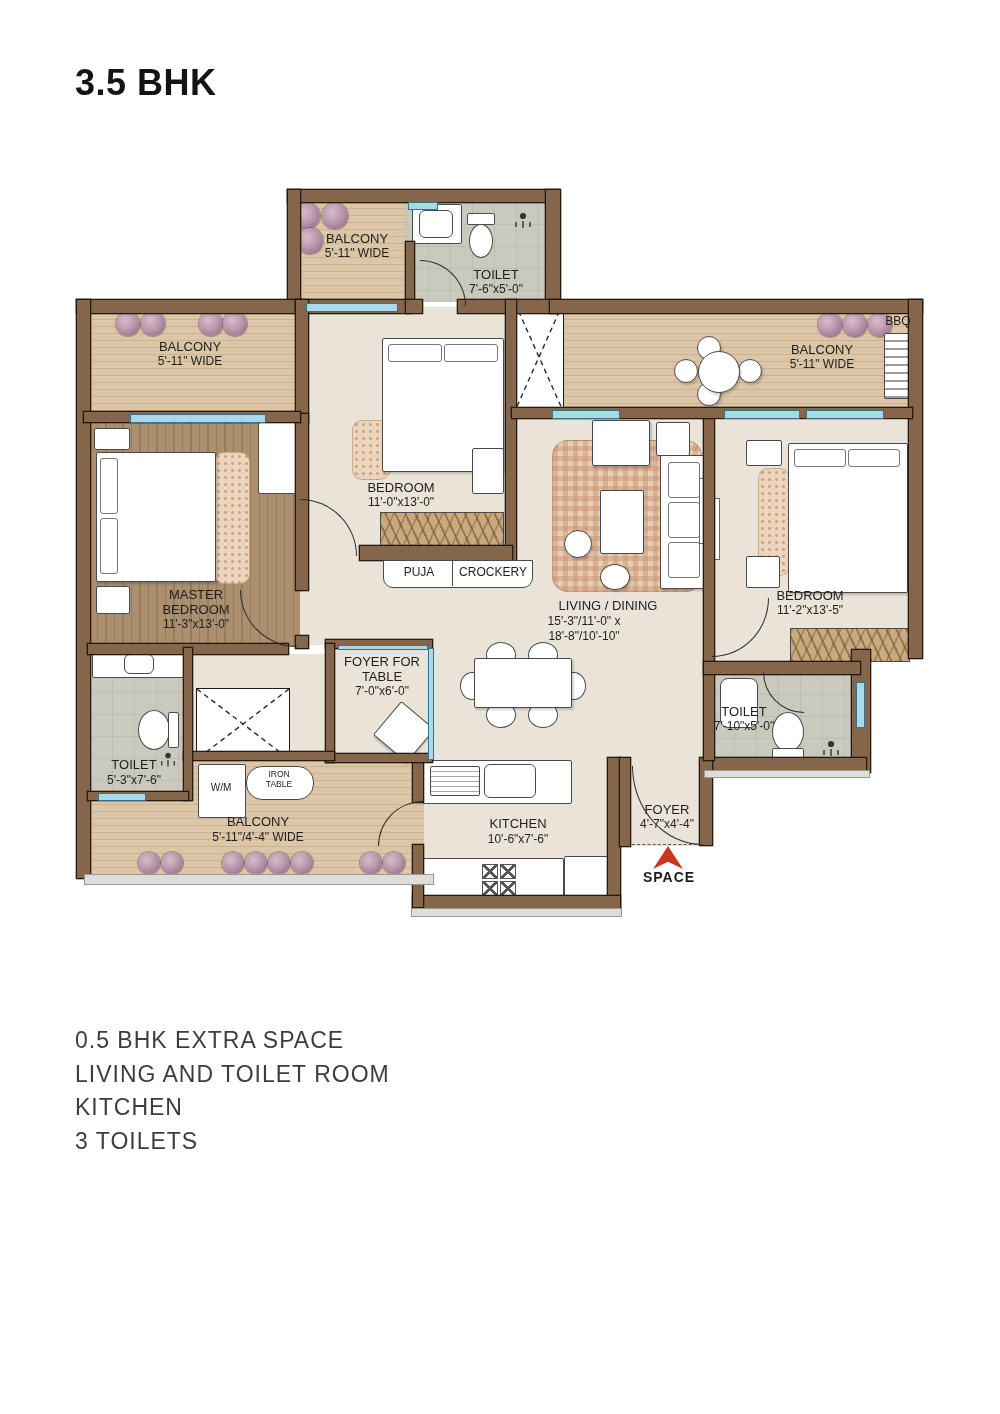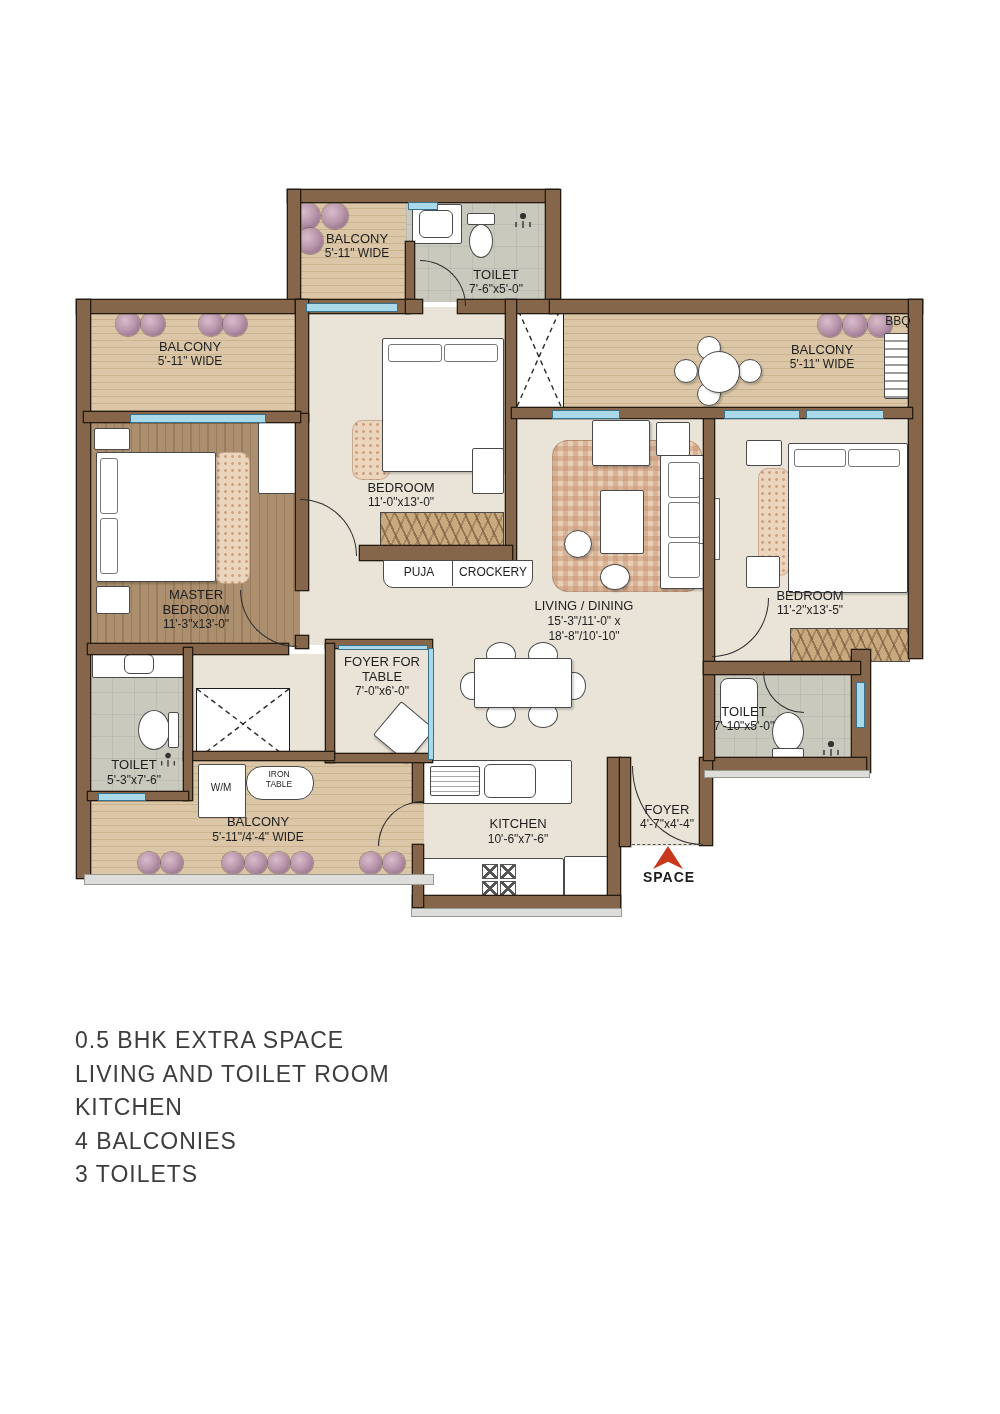--- a/index.html
+++ b/index.html
@@ -56,20 +56,21 @@
   .entry-label{position:absolute;transform:translateX(-50%);font-size:14px;font-weight:700;
         letter-spacing:1px;color:#1c1c1c;}
   .features{position:absolute;left:75px;top:1024px;list-style:none;margin:0;padding:0;}
   .features li{font-size:23px;font-weight:300;color:#3d3d3d;letter-spacing:1px;line-height:33.5px;}
   .tvstrip{position:absolute;background:#fff;border:1px solid #666;}
 </style>
 </head>
 <body>
 
 <div class="page">
+  <h1 class="title">3.5 BHK</h1>
 
   <div class="plan">
 
     <div class="floor wood" style="left:296px;top:202px;width:112px;height:100px"></div>
     <div class="floor tile" style="left:406px;top:202px;width:140px;height:100px"></div>
     <div class="floor wood" style="left:90px;top:313px;width:210px;height:100px"></div>
     <div class="floor wood" style="left:562px;top:313px;width:348px;height:98px"></div>
     <div class="floor base" style="left:300px;top:307px;width:206px;height:338px"></div>
     <div class="floor woodm" style="left:90px;top:420px;width:210px;height:226px"></div>
     <div class="floor base" style="left:506px;top:412px;width:200px;height:350px"></div>
@@ -285,21 +286,21 @@
     <div class="label" style="left:190px;top:340px">BALCONY</div>
     <div class="label dims" style="left:190px;top:355px">5'-11" WIDE</div>
     <div class="label" style="left:822px;top:343px">BALCONY</div>
     <div class="label dims" style="left:822px;top:358px">5'-11" WIDE</div>
     <div class="label dims" style="left:898px;top:315px">BBQ</div>
     <div class="label" style="left:401px;top:481px">BEDROOM</div>
     <div class="label dims" style="left:401px;top:496px">11'-0"x13'-0"</div>
     <div class="label" style="left:196px;top:588px">MASTER</div>
     <div class="label" style="left:196px;top:603px">BEDROOM</div>
     <div class="label dims" style="left:196px;top:618px">11'-3"x13'-0"</div>
-    <div class="label" style="left:584px;top:599px">LIVING / DINING</div>
+    <div class="label" style="left:608px;top:599px">LIVING / DINING</div>
     <div class="label dims" style="left:584px;top:615px">15'-3"/11'-0" x</div>
     <div class="label dims" style="left:584px;top:630px">18'-8"/10'-10"</div>
     <div class="label" style="left:810px;top:589px">BEDROOM</div>
     <div class="label dims" style="left:810px;top:604px">11'-2"x13'-5"</div>
     <div class="label dims" style="left:419px;top:566px">PUJA</div>
     <div class="label dims" style="left:493px;top:566px">CROCKERY</div>
     <div class="label" style="left:382px;top:655px">FOYER FOR</div>
     <div class="label" style="left:382px;top:670px">TABLE</div>
     <div class="label dims" style="left:382px;top:685px">7'-0"x6'-0"</div>
     <div class="label" style="left:134px;top:758px">TOILET</div>
@@ -317,16 +318,15 @@
     <div class="label dims" style="left:667px;top:818px">4'-7"x4'-4"</div>
 
     <div class="entry-arrow" style="left:653px;top:846px"></div>
     <div class="entry-label" style="left:669px;top:869px">SPACE</div>
   </div>
 
   <ul class="features">
     <li>0.5 BHK EXTRA SPACE</li>
     <li>LIVING AND TOILET ROOM</li>
     <li>KITCHEN</li>
-    <li>4 BALCONIES</li>
     <li>3 TOILETS</li>
   </ul>
 </div>
 
 </body></html>

